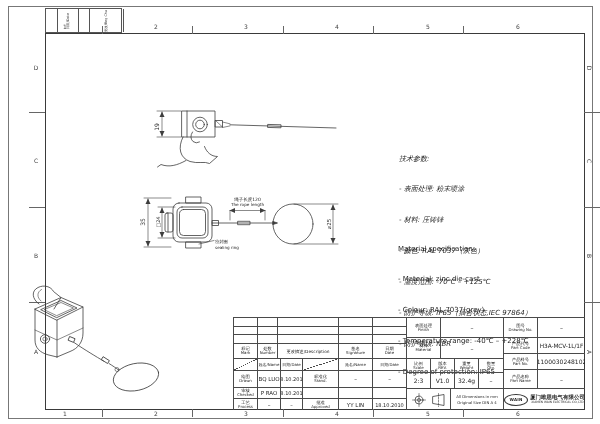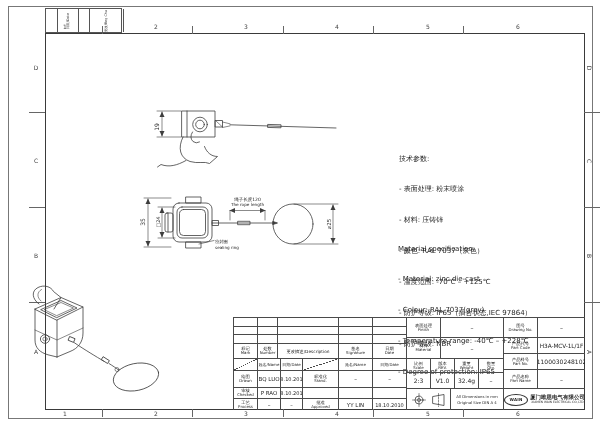--- a/index.html
+++ b/index.html
@@ -204,21 +204,21 @@
   </g>
   <g>
     <path d="M46,60.5 C57,68 68,74.5 75.5,79"></path>
     <rect x="74" y="76.5" width="7" height="3.4" transform="rotate(32 77.5 78.2)"></rect>
     <path d="M81,81.5 C85,84 88,86 90.5,88"></path>
     <circle class="thin" cx="89" cy="87.5" r="2"></circle>
     <ellipse cx="108" cy="95" rx="23" ry="13.5" transform="rotate(-12 108 95)"></ellipse>
   </g>
 </svg>
 
-<div class="spec" style="left:399px;top:133px;">
+<div class="spec" style="left:399px;top:133px;font-style:italic;">
   <div>技术参数:</div>
   <div>- 表面处理: 粉末喷涂</div>
   <div>- 材料: 压铸锌</div>
   <div>- 颜色: RAL 7037（灰色）</div>
   <div>- 温度范围: -70℃ – +125℃</div>
   <div>- 防护等级: IP65（插合状态,IEC 97864）</div>
   <div>- 防护等级: NBR</div>
 </div>
 
 <div class="spec" style="left:398px;top:223px;">

